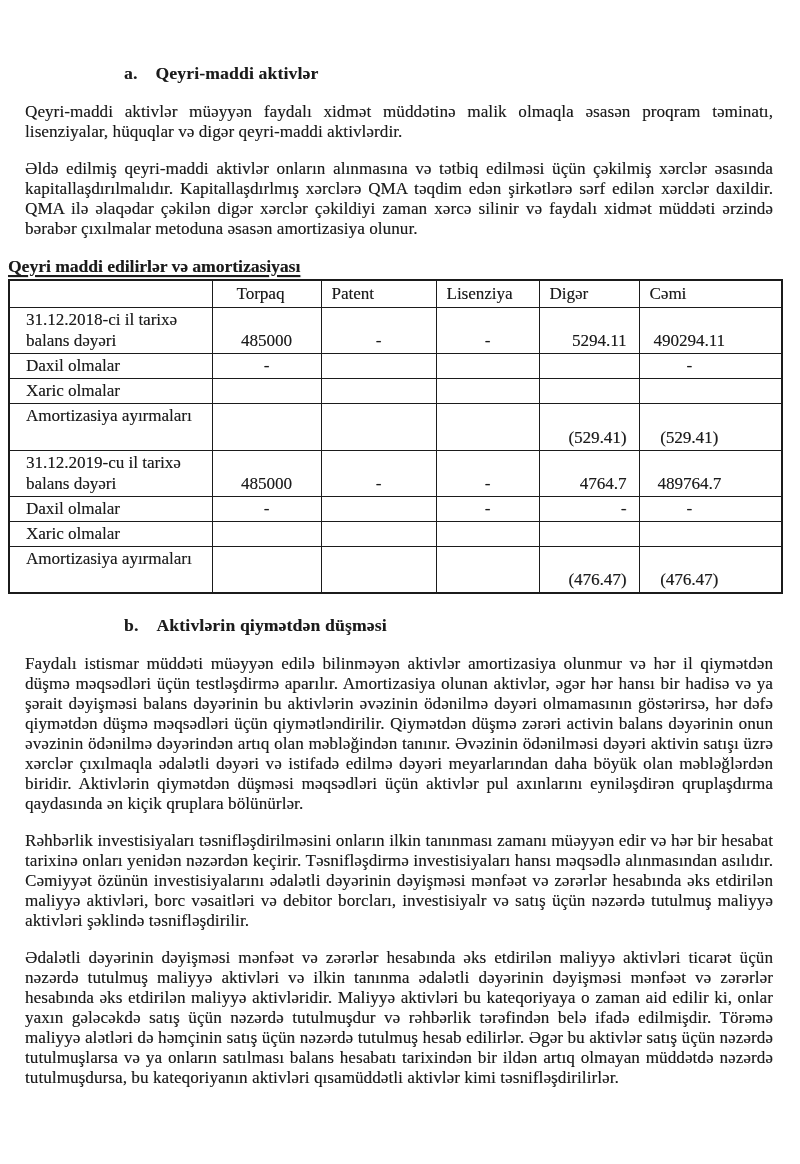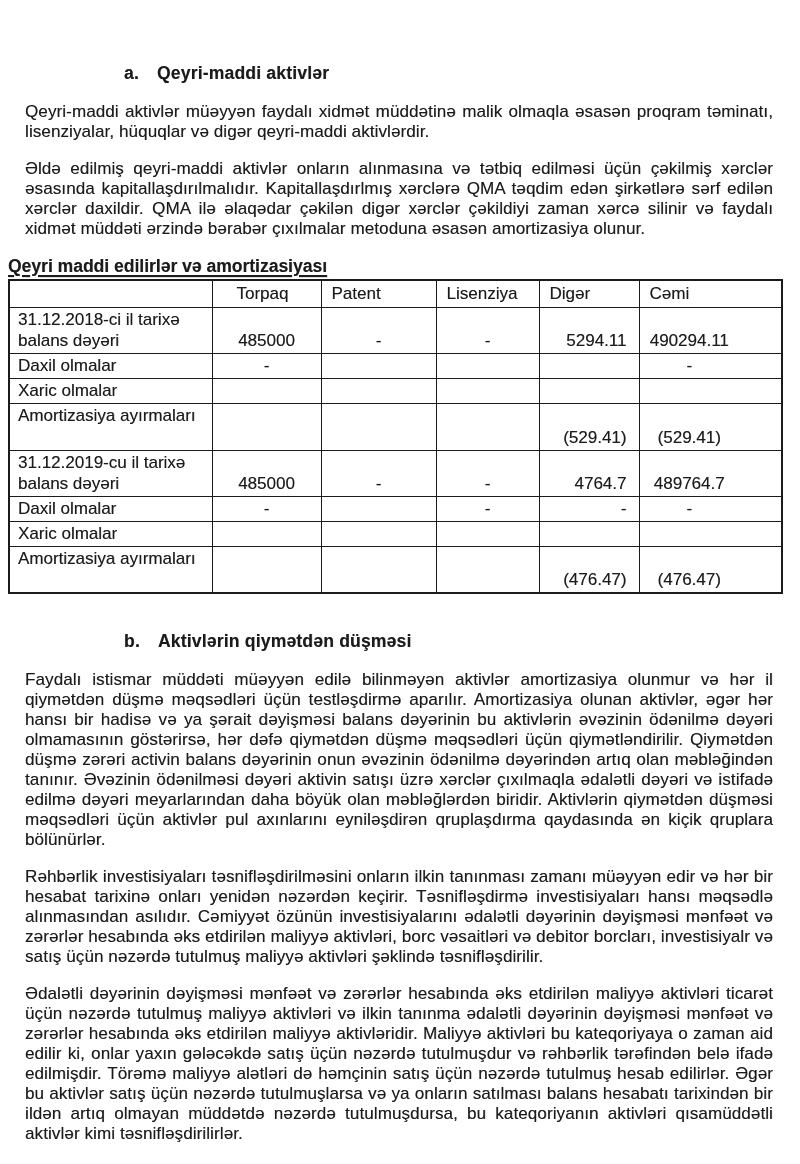--- a/index.html
+++ b/index.html
@@ -8,21 +8,21 @@
     background: #ffffff;
   }
   .page {
     position: relative;
     width: 800px;
     height: 1164px;
     box-sizing: border-box;
     padding: 62px 10px 0 8px;
     background: #ffffff;
     overflow: hidden;
-    font-family: Liberation Sans, sans-serif;
+    font-family: Liberation Serif, serif;
     color: #1b1b1b;
     text-shadow: 0.3px 0.3px 0.5px rgba(20,20,20,0.45);
   }
   .section-heading {
     font-size: 17.5px;
     font-weight: bold;
     line-height: 22.5px;
     margin: 0 0 1px 116px;
     letter-spacing: 0.2px;
   }
@@ -43,21 +43,21 @@
     font-weight: bold;
     text-decoration: underline;
     text-decoration-thickness: 1.5px;
     text-underline-offset: 3px;
   }
   table.qma-table {
     border-collapse: collapse;
     width: 630px;
     table-layout: fixed;
     font-size: 17px;
-    margin-bottom: 36px;
+    margin-bottom: 20px;
   }
   table.qma-table, table.qma-table th, table.qma-table td {
     border: 1.6px solid #1b1b1b;
   }
   table.qma-table { border-width: 2px; }
   table.qma-table th {
     font-weight: normal;
     text-align: left;
     padding: 1px 2px 1px 10px;
     height: 24px;
@@ -66,21 +66,21 @@
   }
   table.qma-table th:nth-child(2) { padding-left: 24px; }
   table.qma-table td {
     padding: 1px 2px 2px 2px;
     vertical-align: bottom;
     line-height: 21px;
     overflow: hidden;
   }
   table.qma-table td:nth-child(1) {
     text-align: left;
-    padding-left: 8px;
+    padding-left: 16px;
     vertical-align: top;
   }
   table.qma-table td:nth-child(2),
   table.qma-table td:nth-child(3),
   table.qma-table td:nth-child(4) { text-align: center; }
   table.qma-table td:nth-child(5) { text-align: right; padding-right: 12px; }
   table.qma-table td:nth-child(6) { text-align: center; padding-right: 44px; }
   
   tbody tr { height: 24px; }
   tbody tr:nth-child(1), tbody tr:nth-child(5), tbody tr:nth-child(9) { height: 45px; }

